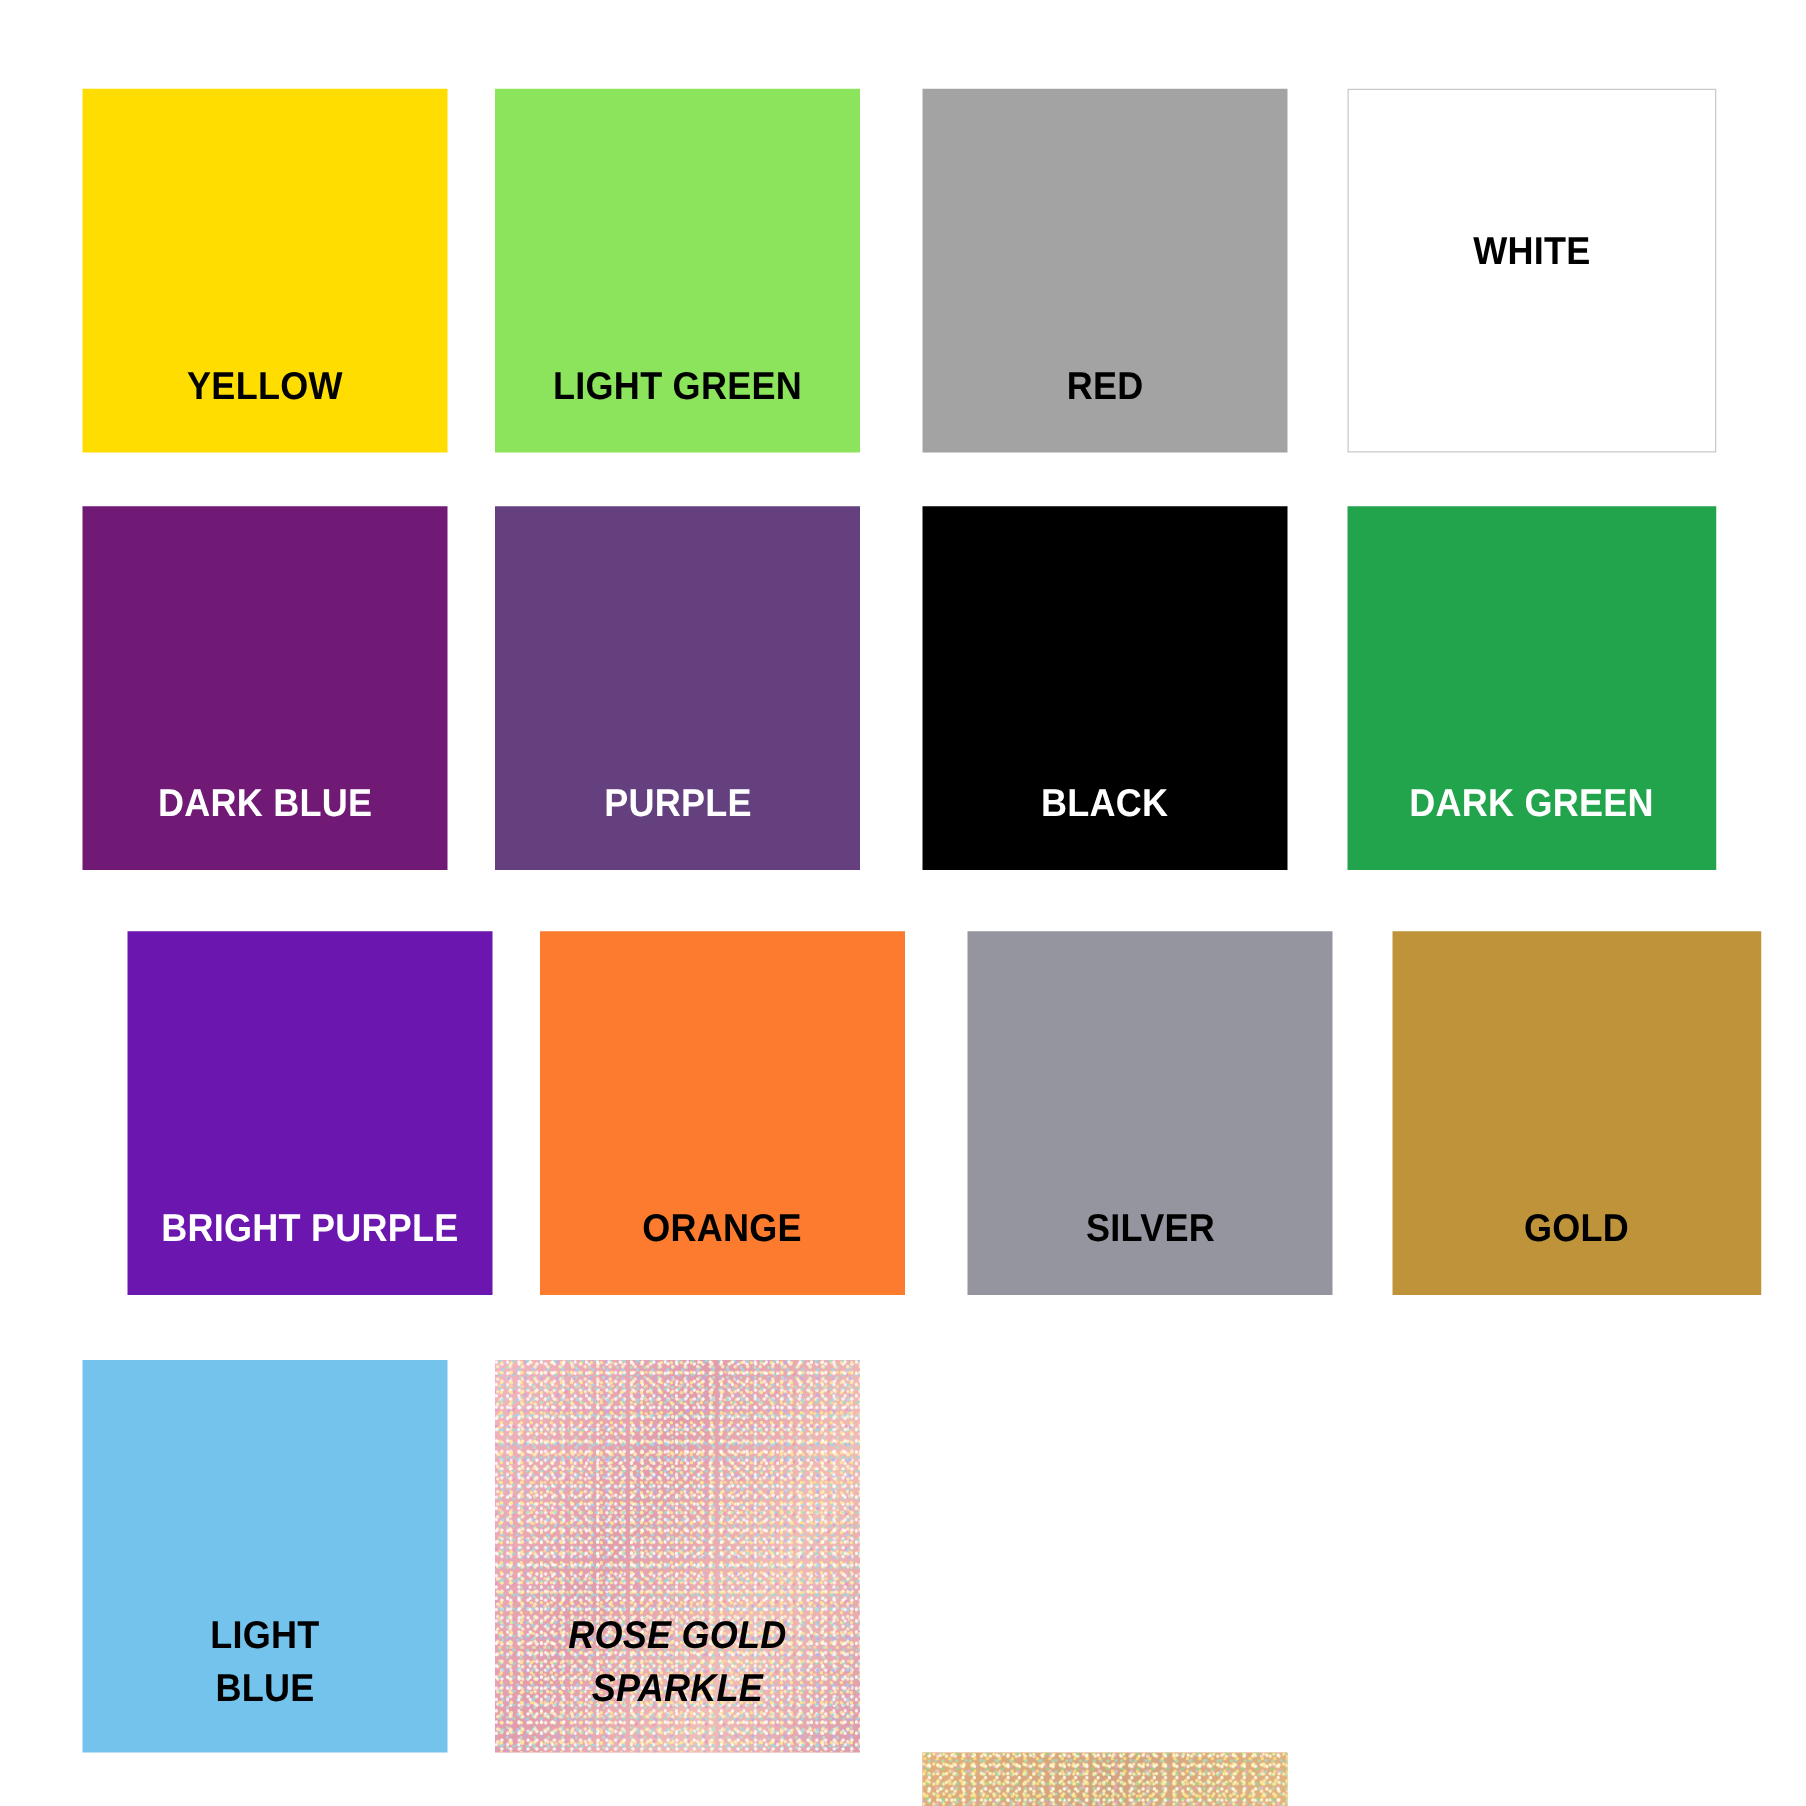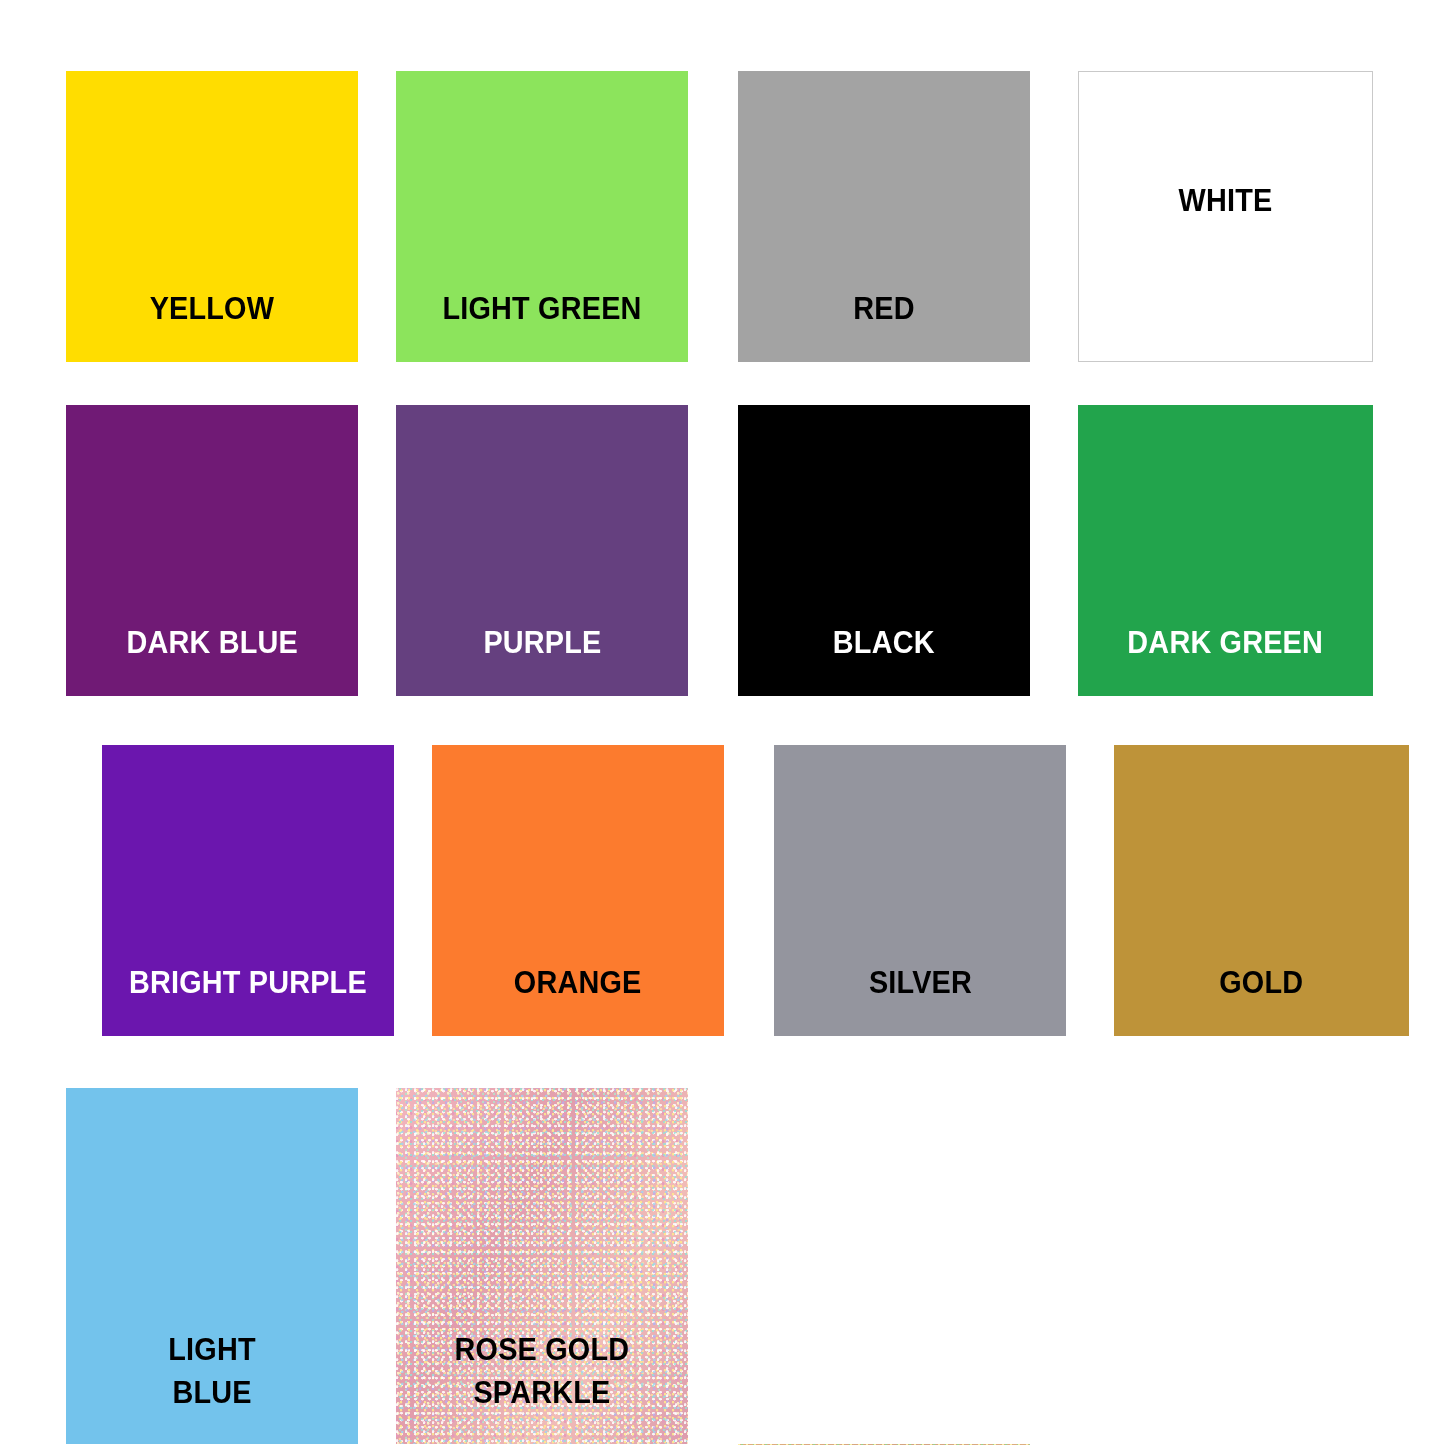--- a/index.html
+++ b/index.html
@@ -39,21 +39,21 @@
     white-space: pre-line;
     transform: scaleX(0.93);
     transform-origin: center bottom;
     user-select: none;
   }
 
   
   .r1 { top: 71px;  height: 291px; }
   .r2 { top: 405px; height: 291px; }
   .r3 { top: 745px; height: 291px; margin-left: 36px; }
-  .r4 { top: 1088px; height: 356px; }
+  .r4 { top: 1088px; height: 314px; }
 
   .c1 { left: 66px;   width: 292px; }
   .c2 { left: 396px;  width: 292px; align-items: flex-end; }
   .c3 { left: 738px;  width: 292px; }
   .c4 { left: 1078px; width: 295px; }
 
   
   .r1 .swatch-label,
   .r2 .swatch-label,
   .r3 .swatch-label { padding-bottom: 32px; }
@@ -61,20 +61,21 @@
 
   .label-dark  { color: #000000; }
   .label-light { color: #ffffff; }
 
   .bordered { border: 1px solid #c9c9c9; }
 
   
   .sparkle {
     position: relative;
     overflow: hidden;
+    font-style: italic;
   }
   .sparkle .glitter {
     position: absolute;
     inset: 0;
     pointer-events: none;
   }
   .sparkle .swatch-label { position: relative; z-index: 3; }
 
   
   .sparkle-rose {

